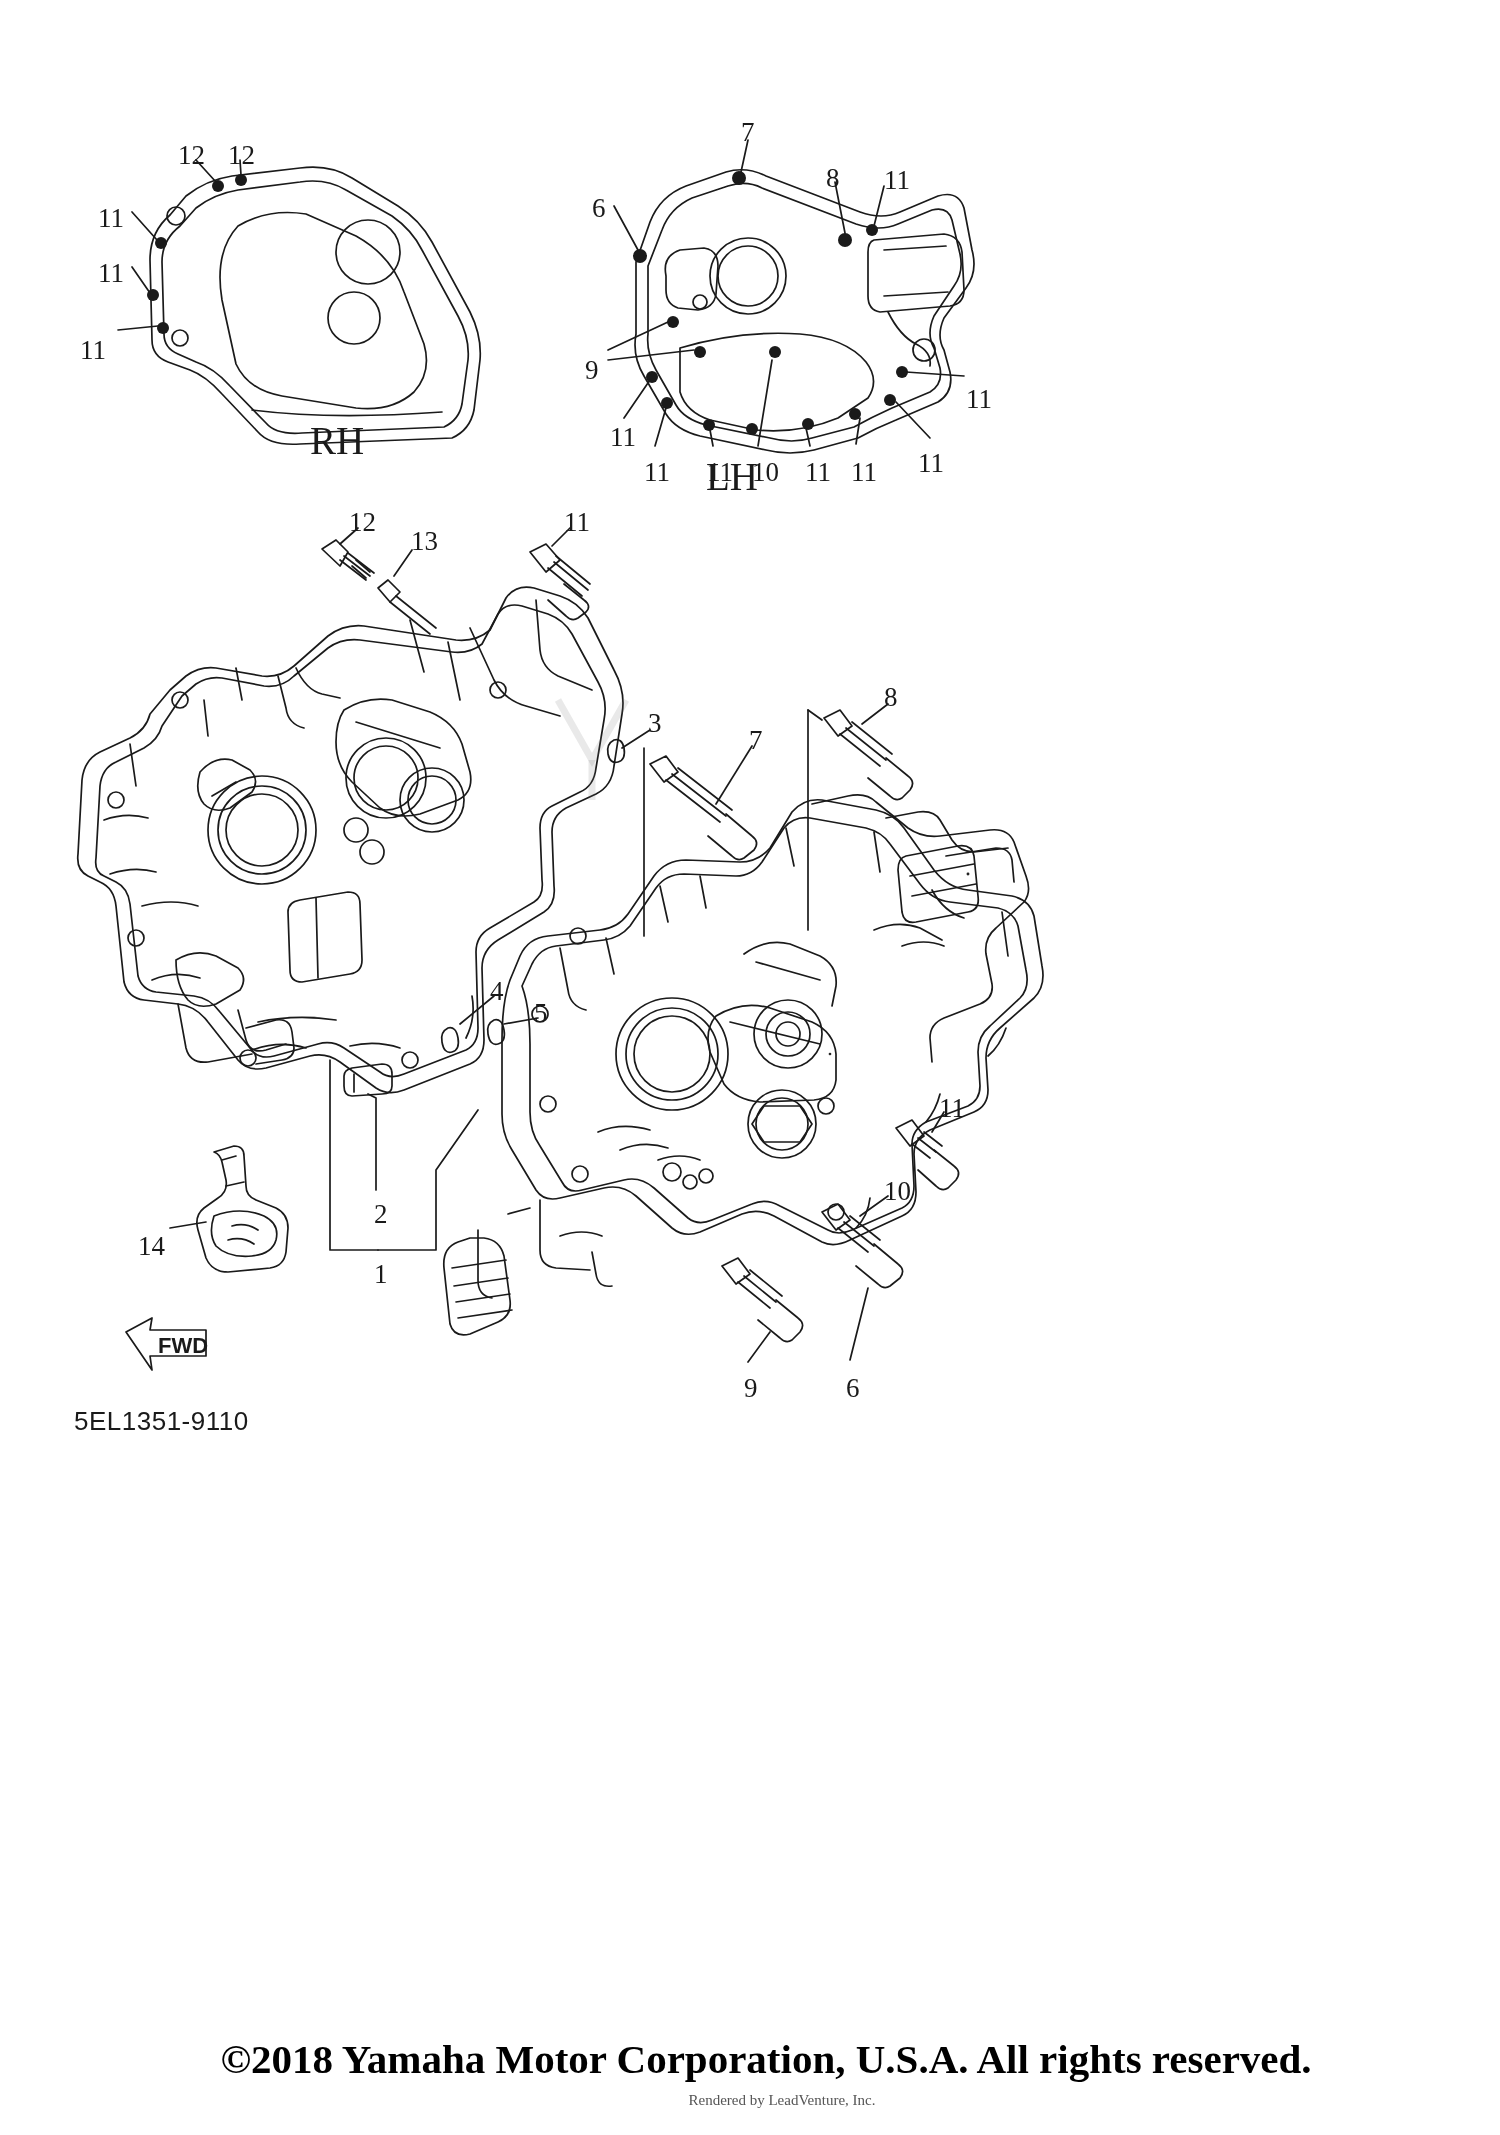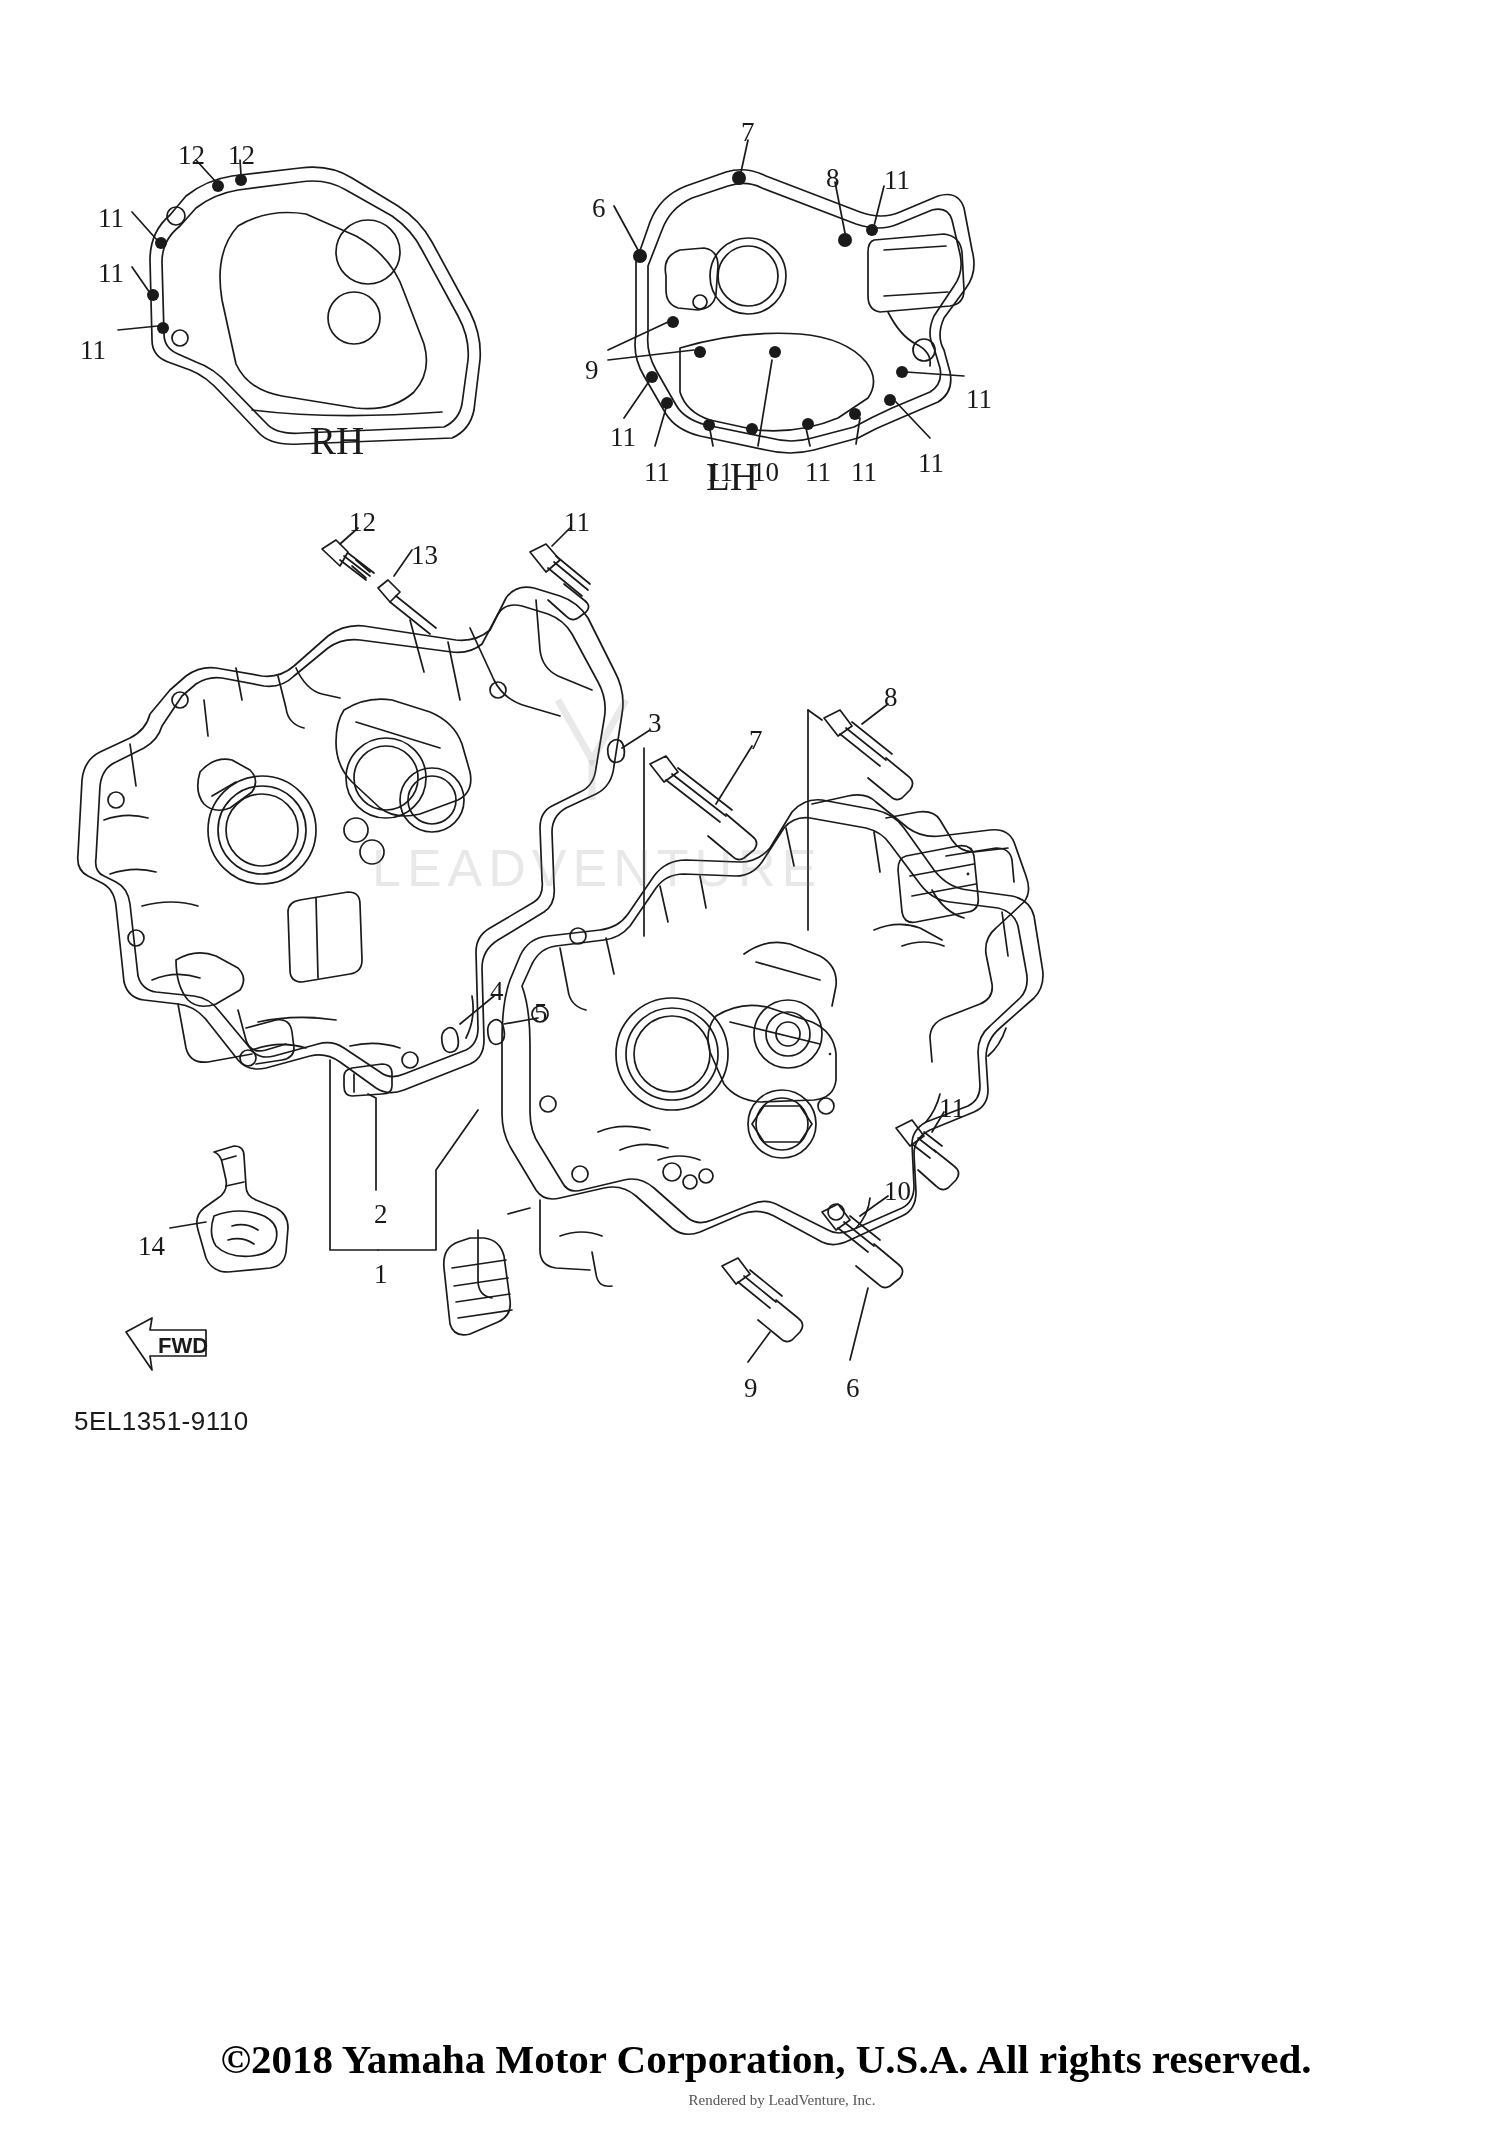--- a/index.html
+++ b/index.html
@@ -466,21 +466,20 @@
         <path d="M644 748 L644 936"></path>
       </g>
 
       <g>
         <path d="M126 1332 L152 1318 L150 1330 L206 1330 L206 1356 L150 1356 L152 1370 Z"></path>
       </g>
 
     </g>
   </svg>
 
-  <div class="watermark" style="left:372px; top:838px;">LEADVENTURE</div>
   <svg class="diagram-layer" viewBox="0 0 1500 2135">
     <g fill="none" stroke="rgba(120,120,120,0.16)" stroke-width="7">
       <path d="M558 700 L592 760 L626 700"></path>
       <path d="M592 760 L592 800"></path>
     </g>
   </svg>
 
   <div class="grouplabel" style="left:310px; top:418px;">RH</div>
   <div class="grouplabel" style="left:706px; top:454px;text-align:center;">LH</div>
 
@@ -496,21 +495,21 @@
   <div class="callout" style="left:585px; top:357px;">9</div>
   <div class="callout" style="left:966px; top:386px;">11</div>
   <div class="callout" style="left:610px; top:424px;">11</div>
   <div class="callout" style="left:918px; top:450px;">11</div>
   <div class="callout" style="left:644px; top:459px;">11</div>
   <div class="callout" style="left:707px; top:459px;">11</div>
   <div class="callout" style="left:752px; top:459px;">10</div>
   <div class="callout" style="left:805px; top:459px;">11</div>
   <div class="callout" style="left:851px; top:459px;">11</div>
   <div class="callout" style="left:349px; top:509px;">12</div>
-  <div class="callout" style="left:411px; top:542px;">13</div>
+  <div class="callout" style="left:411px; top:528px;">13</div>
   <div class="callout" style="left:564px; top:509px;">11</div>
   <div class="callout" style="left:648px; top:710px;">3</div>
   <div class="callout" style="left:749px; top:727px;">7</div>
   <div class="callout" style="left:884px; top:684px;">8</div>
   <div class="callout" style="left:490px; top:978px;">4</div>
   <div class="callout" style="left:534px; top:1000px;">5</div>
   <div class="callout" style="left:939px; top:1095px;">11</div>
   <div class="callout" style="left:884px; top:1178px;">10</div>
   <div class="callout" style="left:374px; top:1201px;">2</div>
   <div class="callout" style="left:374px; top:1261px;">1</div>

